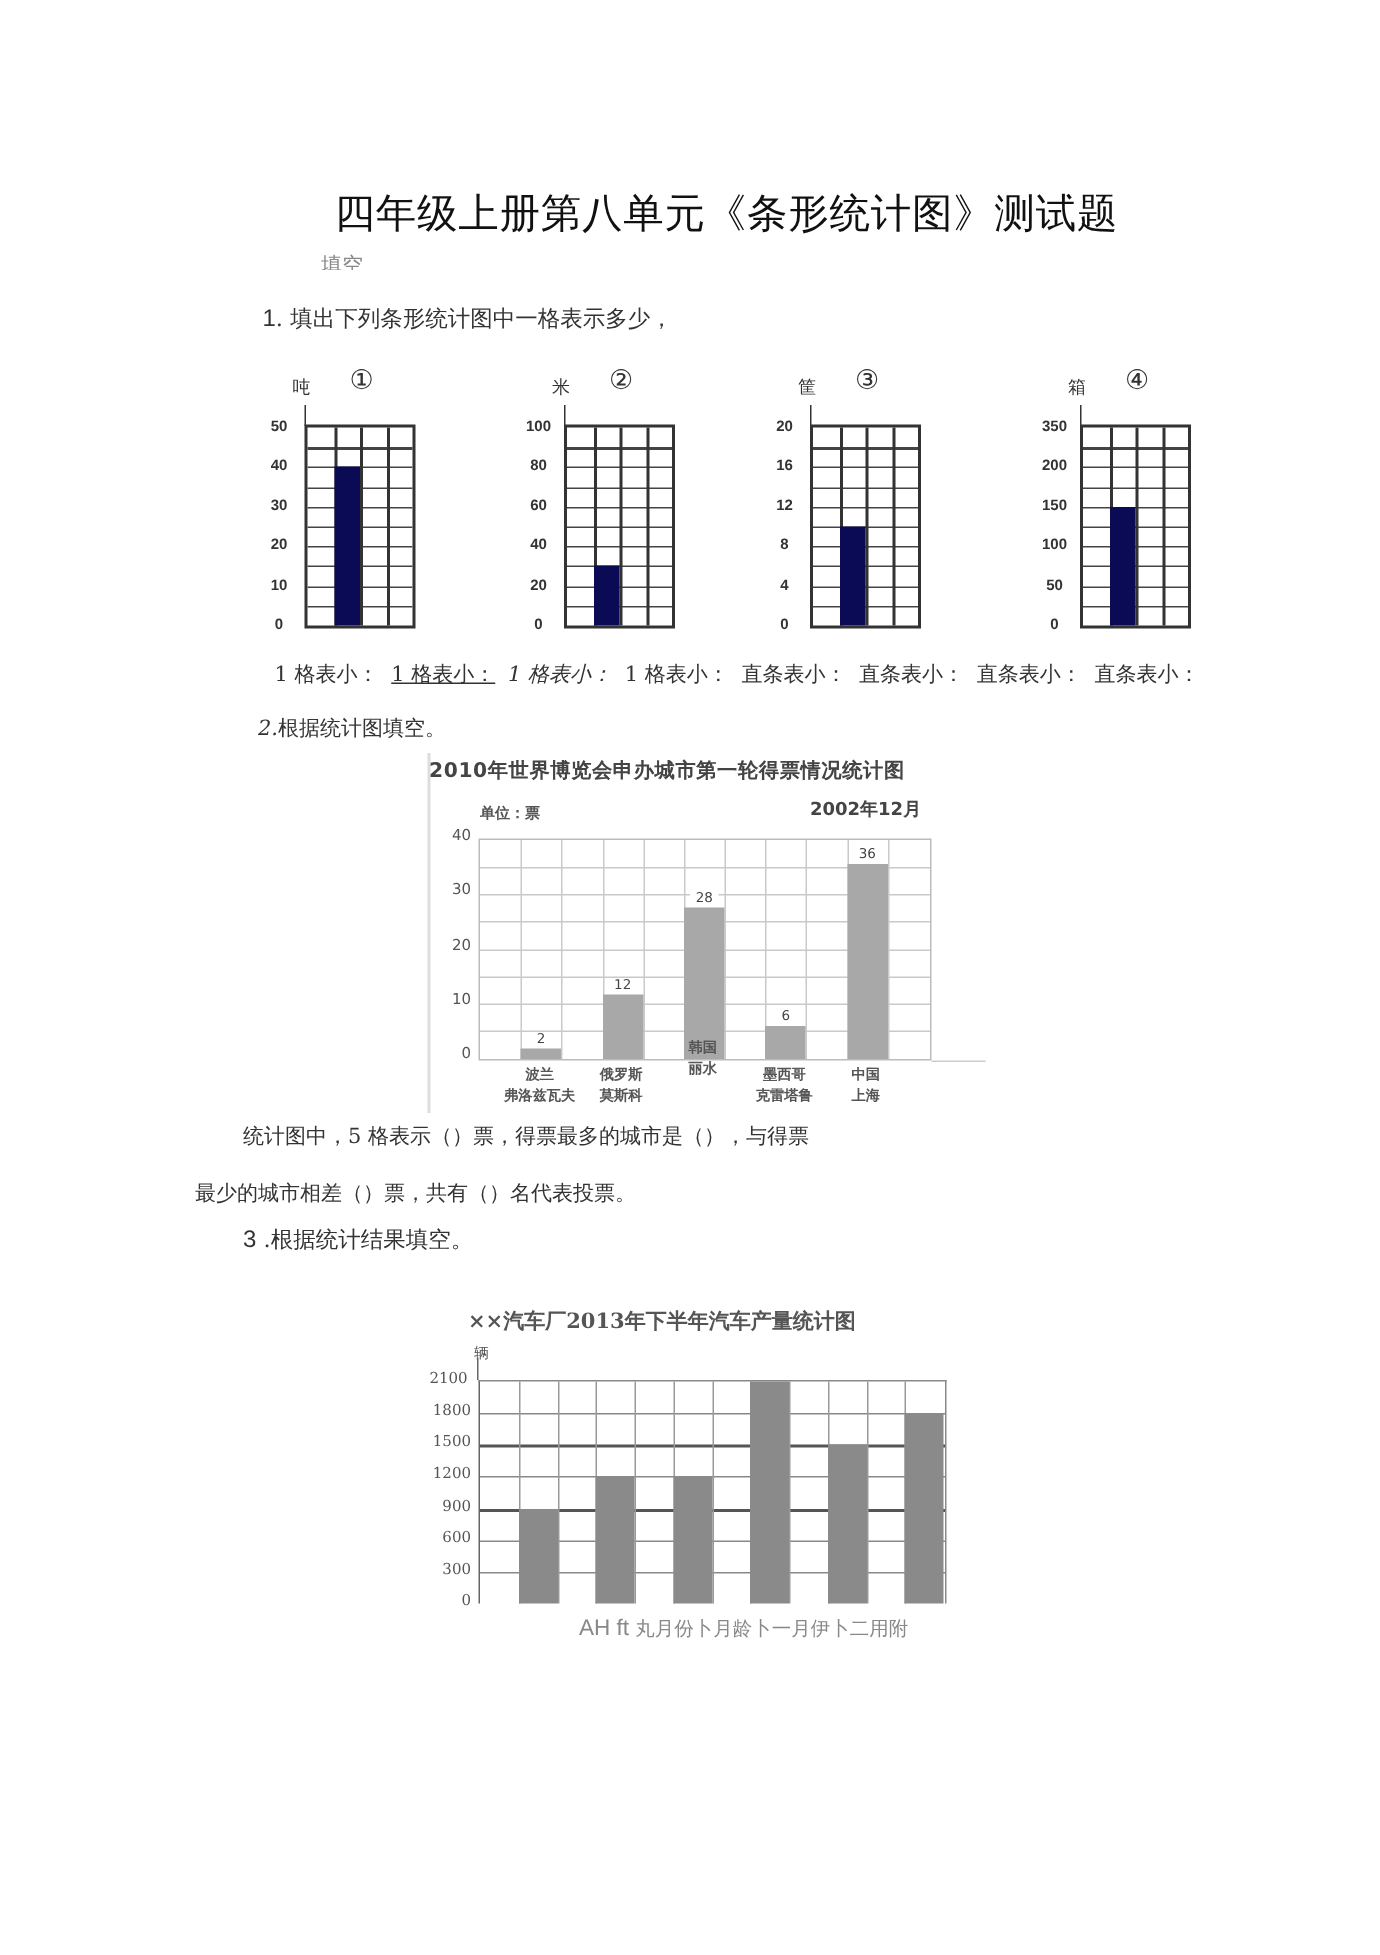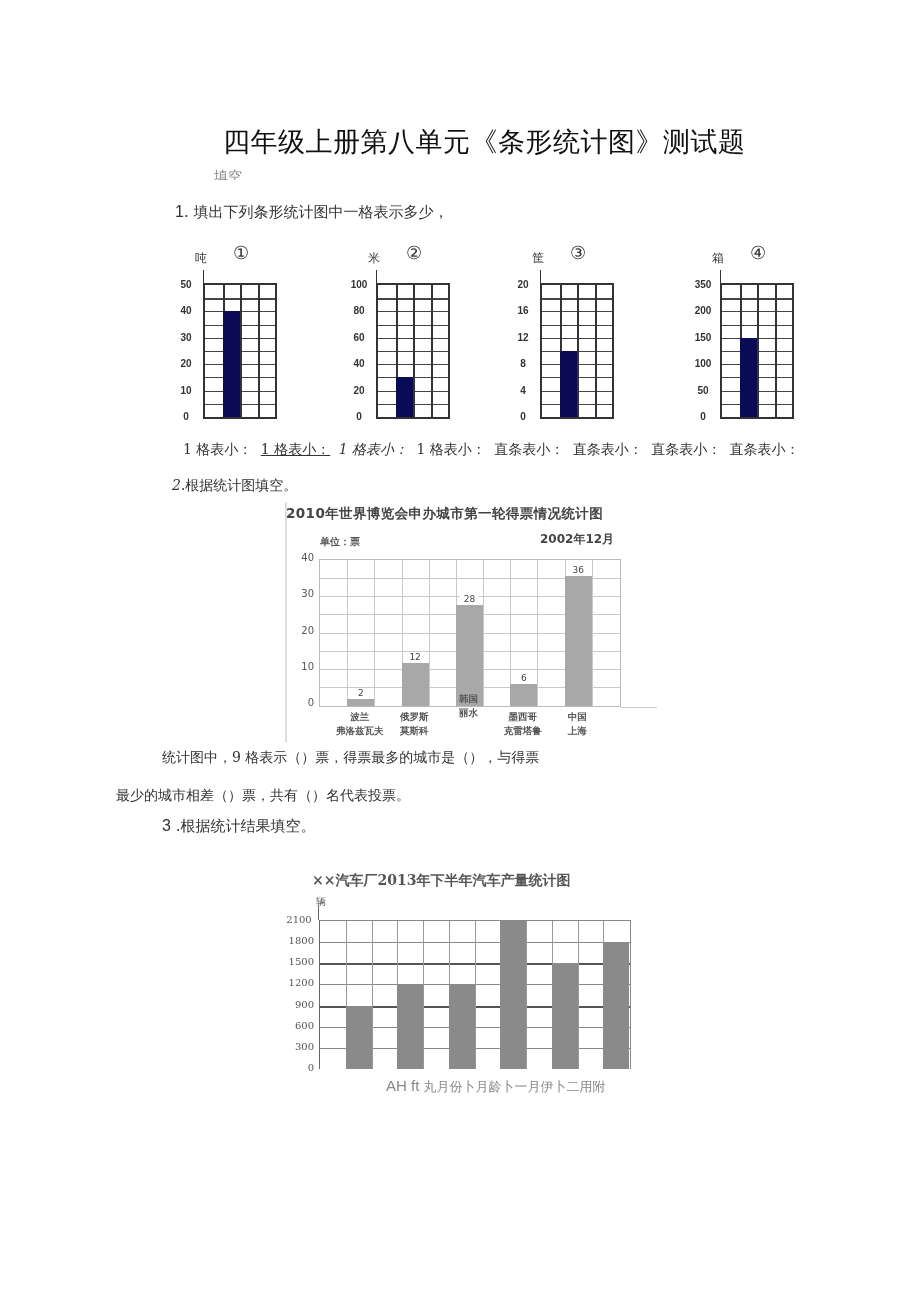--- a/index.html
+++ b/index.html
@@ -238,23 +238,23 @@
       <div>墨西哥</div>
       <div>克雷塔鲁</div>
     </div>
     <div class="c2-xl abs" style="left:549.2272727272727px;top:710px;">
       <div>中国</div>
       <div>上海</div>
     </div>
   </div>
 
 <div class="abs q" style="left:162px; top:749px; font-size:14px;">
-  <span>统计图中，9 格表示（）票，得票最多的城市是（），与得票</span>
-</div>
-<div class="abs q" style="left:116px; top:787px; font-size:14px;">
+  <span>统计图中，5 格表示（）票，得票最多的城市是（），与得票</span>
+</div>
+<div class="abs q" style="left:130px; top:787px; font-size:14px;">
   <span>最少的城市相差（）票，共有（）名代表投票。</span>
 </div>
 
 <div class="abs q" style="left:162px; top:817px;">
   <span class="num">3</span><span> .根据统计结果填空。</span>
 </div>
 
 <div class="abs c3-title">××汽车厂2013年下半年汽车产量统计图</div>
 <div class="abs c3-unit">辆</div>
 <div class="abs c3-grid" id="c3-grid">

